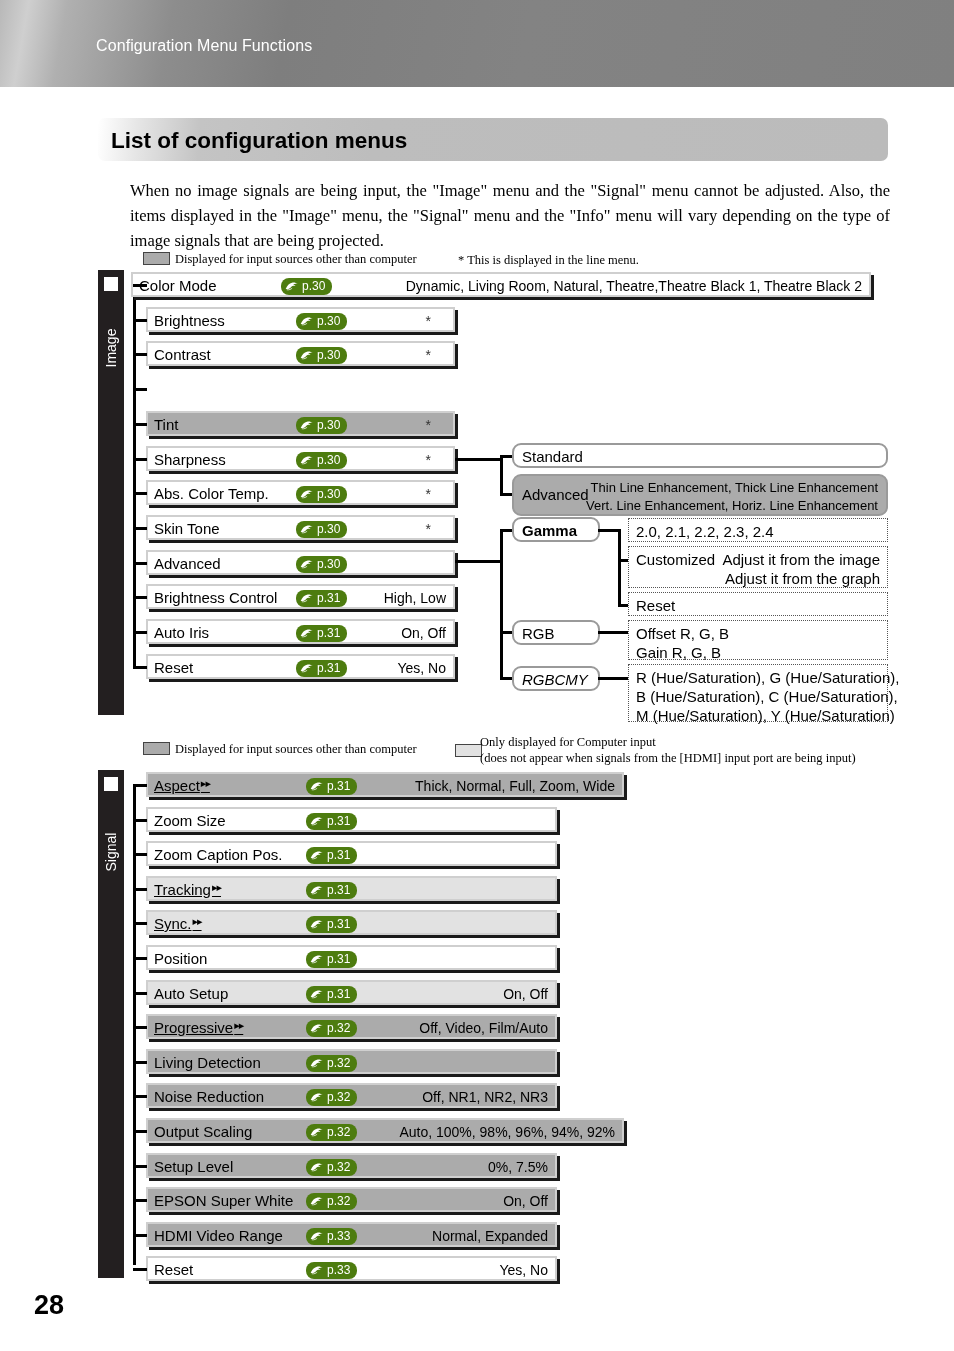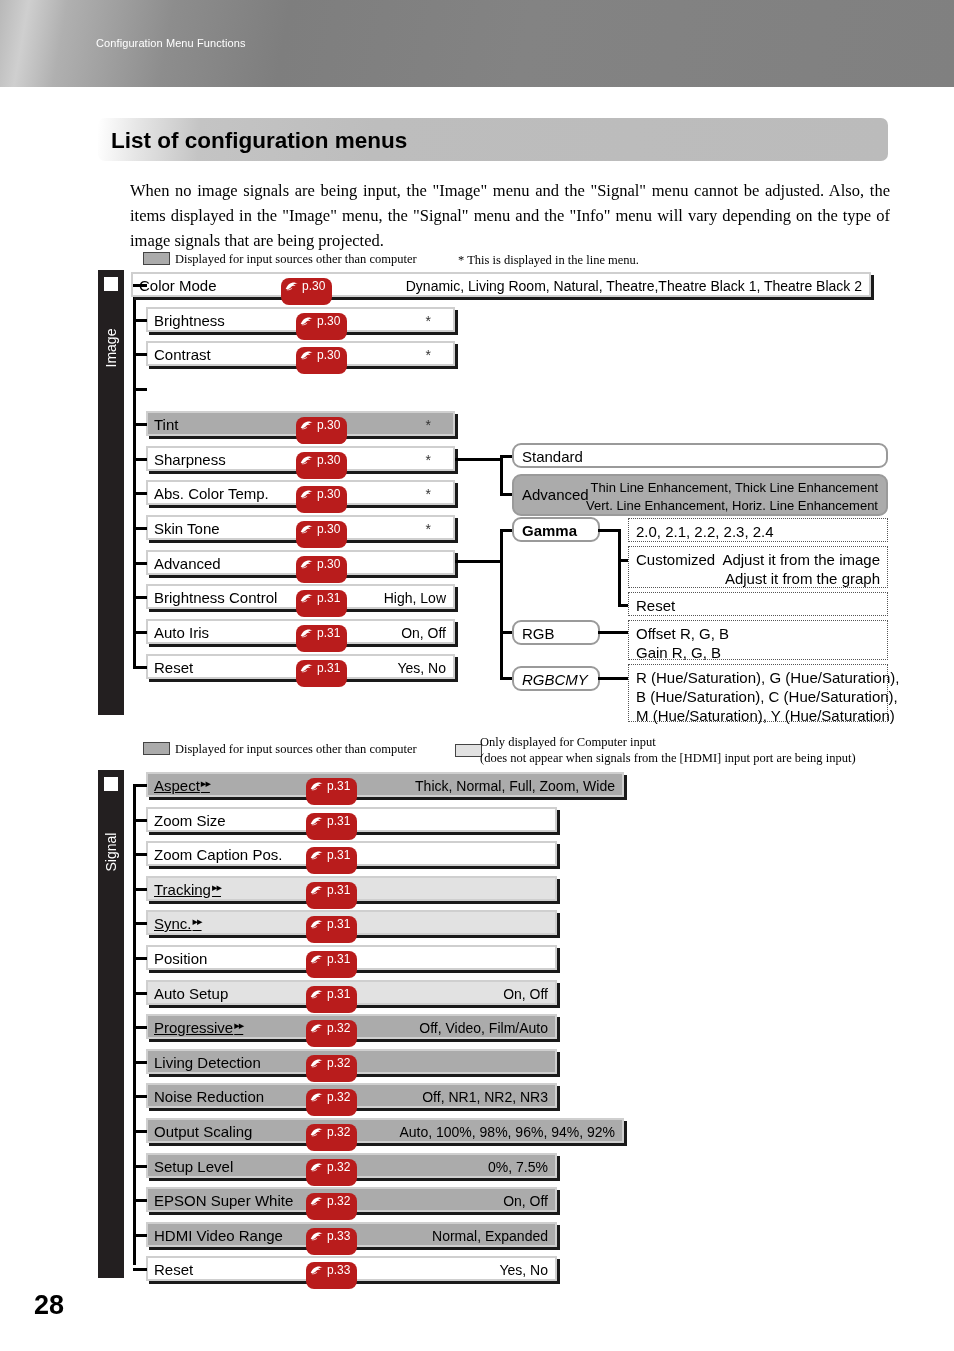--- a/index.html
+++ b/index.html
@@ -14,21 +14,21 @@
 
   
   .page-header {
     position:absolute; left:0; top:0; width:954px; height:87px;
     background: linear-gradient(100deg,
        #b8b8b8 0%, #cfcfcf 3%, #b0b0b0 7%,
        #8d8d8d 18%, #7e7e7e 30%, #838383 55%, #808080 100%);
   }
   .header-title {
     position:absolute; left:96px; top:37px;
-    font-size:11px; color:#ffffff; letter-spacing:.1px;
+    font-size:16px; color:#ffffff; letter-spacing:.1px;
     font-family:"Liberation Sans", sans-serif;
     white-space:nowrap;
   }
 
   
   .title-bar {
     position:absolute; left:98px; top:118px; width:790px; height:43px;
     border-radius:7px;
     background: linear-gradient(95deg,
        #ffffff 0%, #e6e6e6 5%, #c4c4c4 13%, #bdbdbd 35%, #bbbbbb 100%);
@@ -92,22 +92,22 @@
     position:absolute; right:7px; top:4px;
     font-size:14px; color:#000; white-space:nowrap;
   }
   .row .star {
     position:absolute; right:22px; top:4px; font-size:14px; color:#333;
   }
 
   
   .pref {
     position:absolute; top:4px;
-    height:27px; padding:0 7px 0 21px; border-radius:8px;
-    background:#b91c1c; color:#ffffff; font-size:12px; line-height:17px;
+    height:17px; padding:0 7px 0 21px; border-radius:8px;
+    background:#4d7c0f; color:#ffffff; font-size:12px; line-height:17px;
     white-space:nowrap;
   }
   .pref .hand {
     position:absolute; left:4px; top:2.5px; width:14px; height:11px;
   }
 
   
   .pill {
     position:absolute; height:25px; border:2px solid #9a9a9a;
     border-radius:9px; background:#fff;

